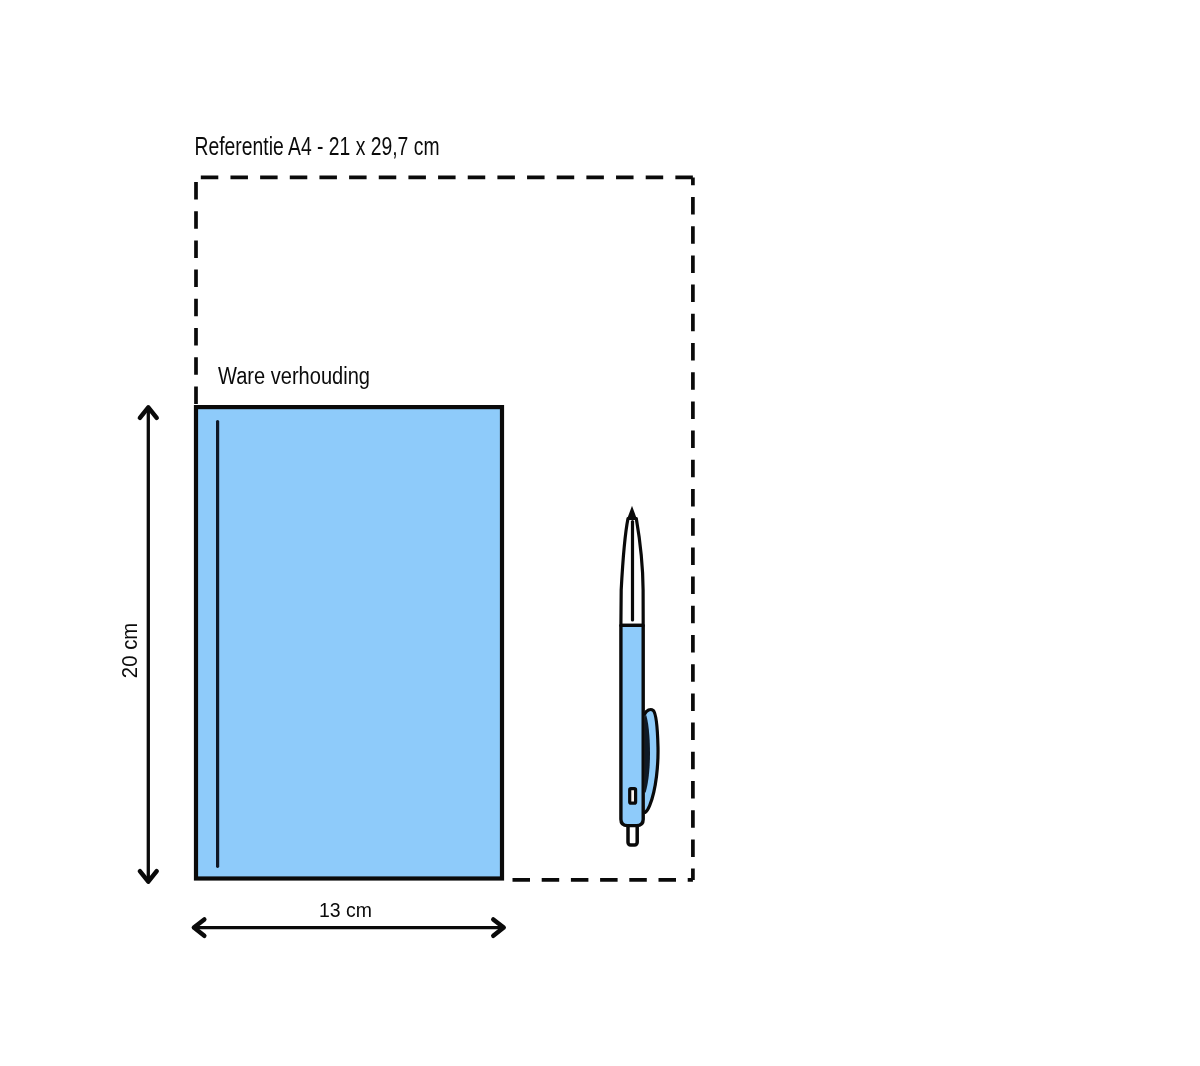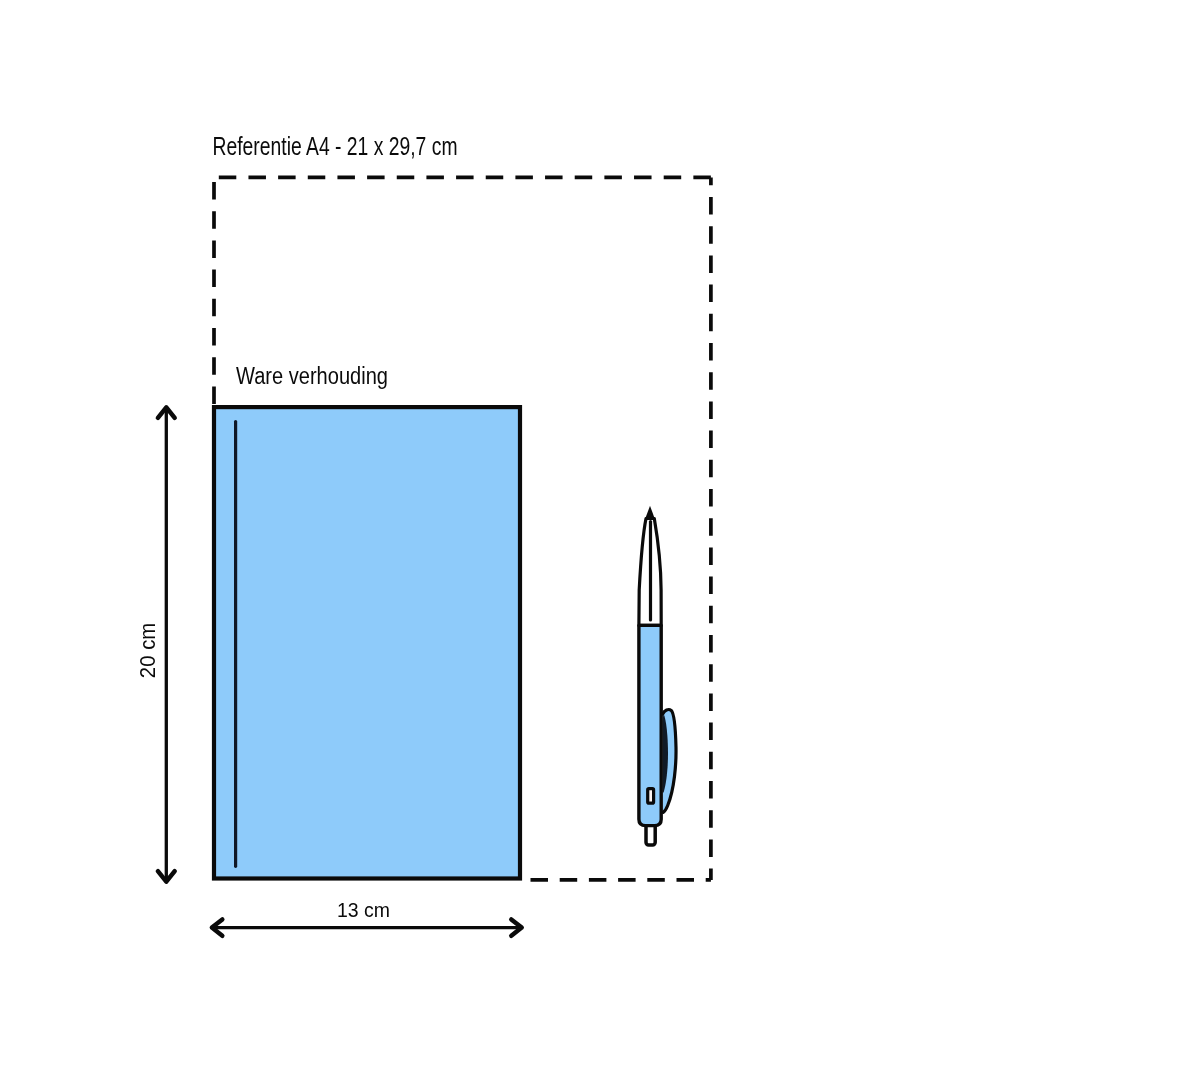--- a/index.html
+++ b/index.html
@@ -1,16 +1,16 @@
 <!DOCTYPE html>
 <html><head>
 <meta charset="utf-8">
 <style>
   html,body{margin:0;padding:0;background:#ffffff;}
-  .page{position:relative;width:1100px;height:1066px;background:#ffffff;overflow:hidden;padding-left:18px;}
+  .page{position:relative;width:1100px;height:1066px;background:#ffffff;overflow:hidden;}
   text{font-family:"Liberation Sans",sans-serif;fill:#0b0b0b;}
 </style>
 </head>
 <body>
 <div class="page">
 <svg width="1200" height="1066" viewBox="0 0 1200 1066" xmlns="http://www.w3.org/2000/svg">
 
   <text x="194.5" y="155.4" font-size="25.6" textLength="245" lengthAdjust="spacingAndGlyphs">Referentie A4 - 21 x 29,7 cm</text>
 
   <g fill="none" stroke="#0a0a0a" stroke-width="3.7" stroke-dasharray="17.5 11.7">

